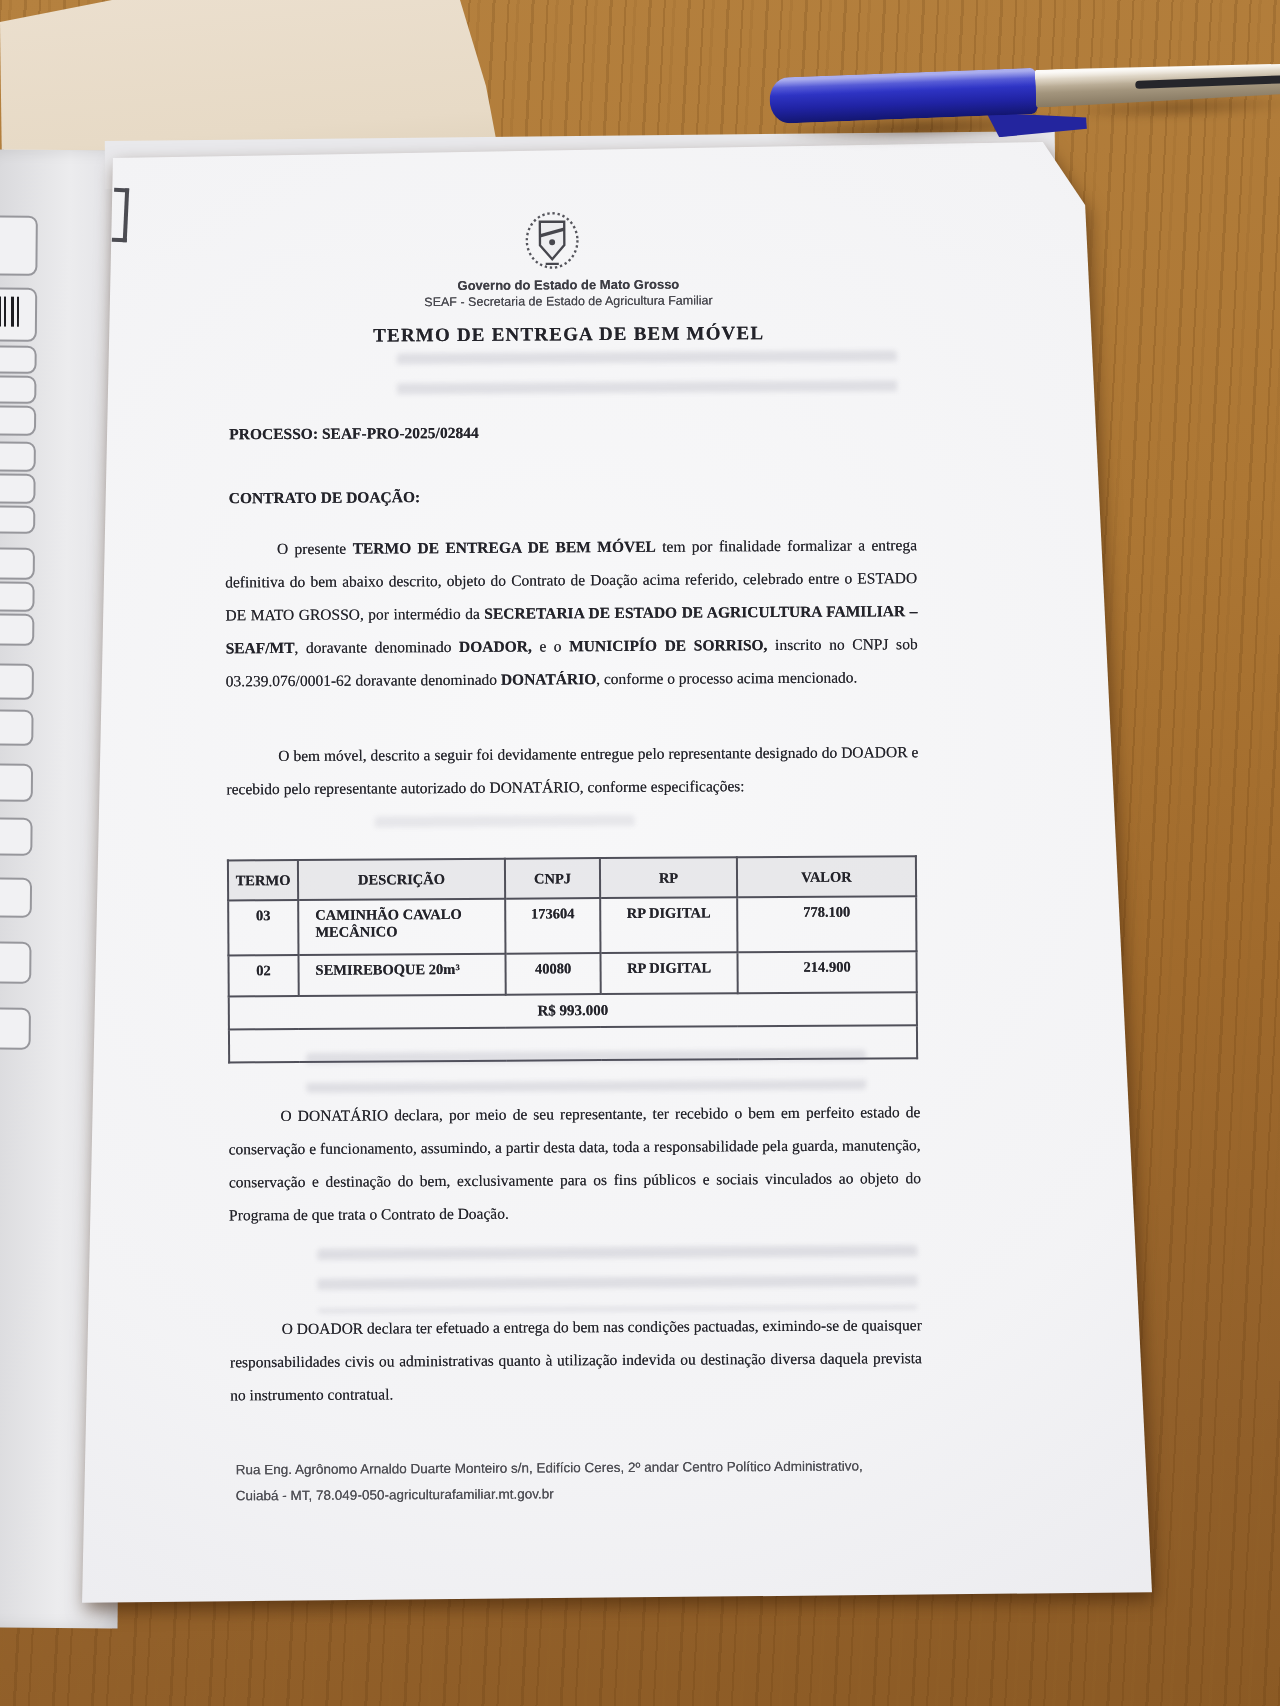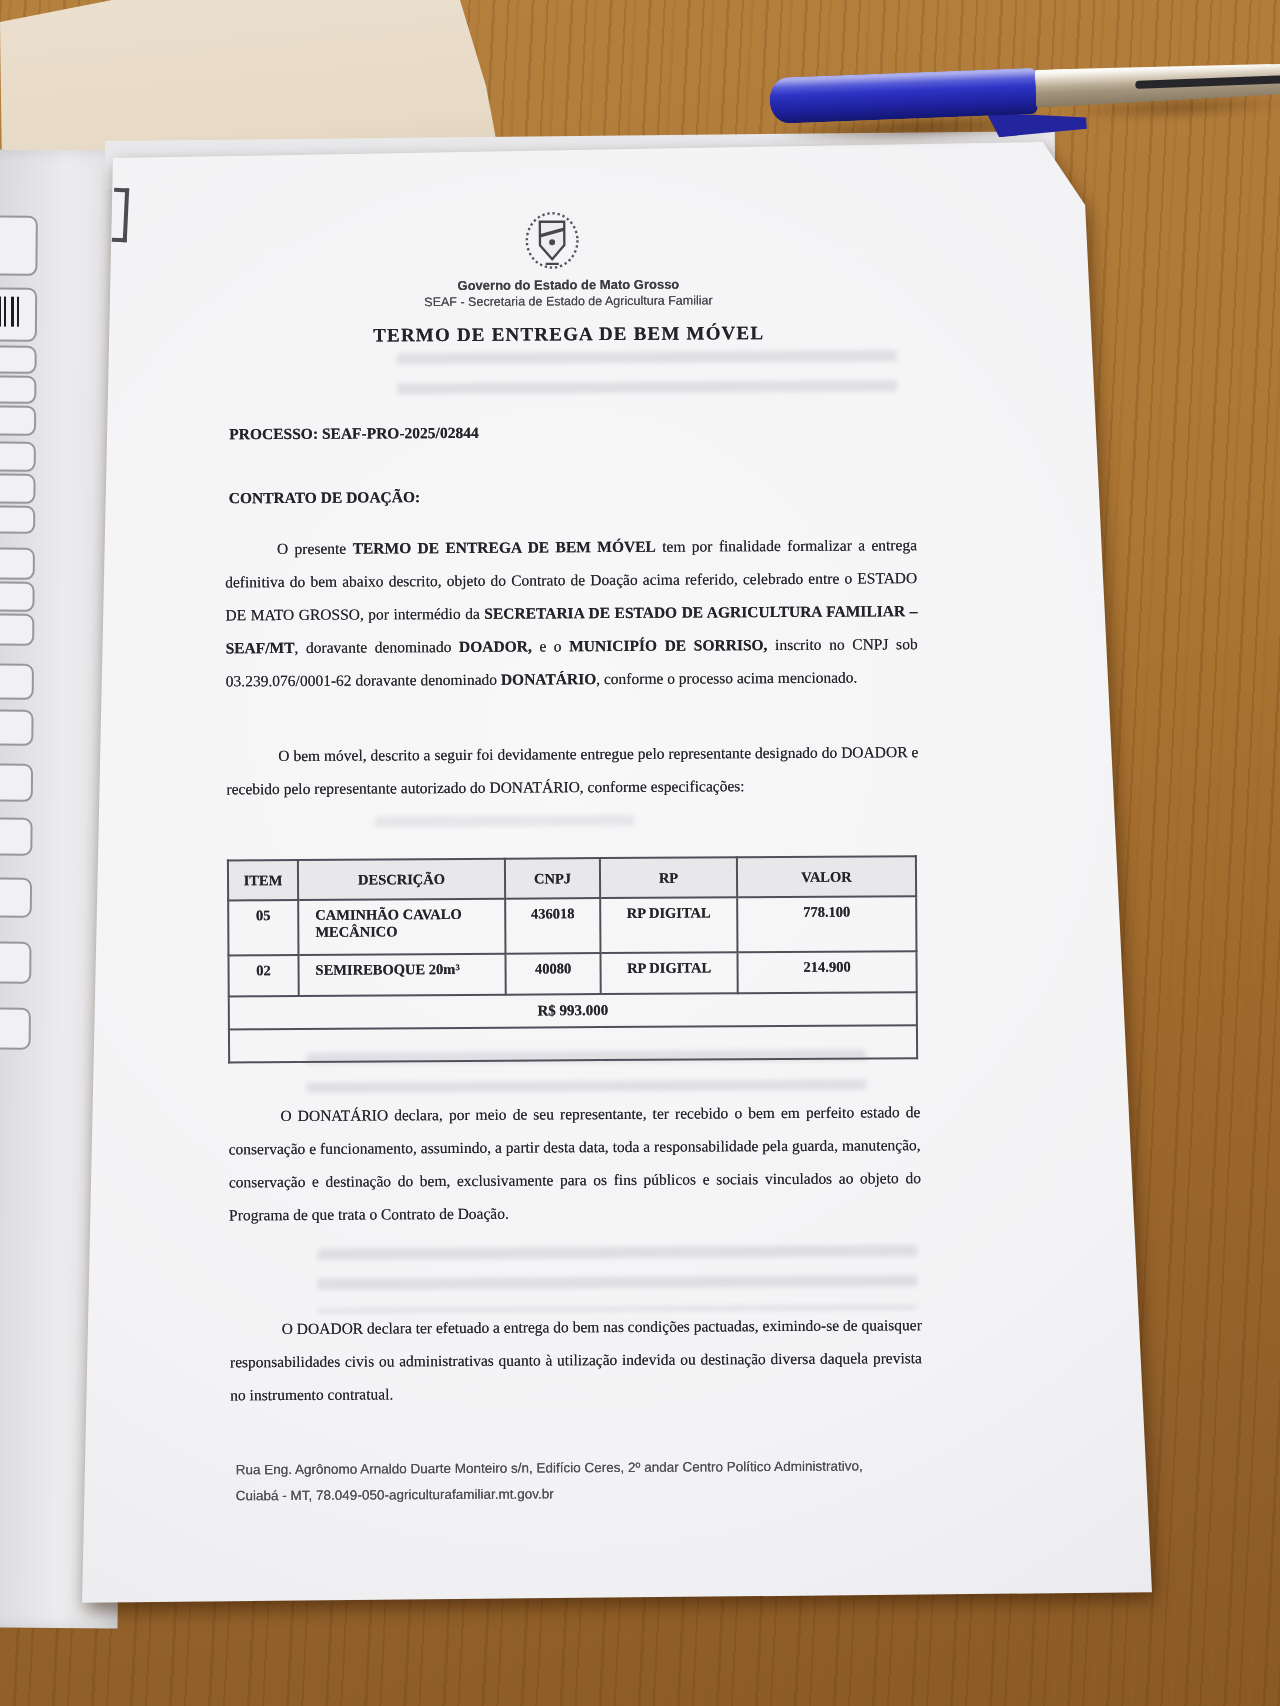--- a/index.html
+++ b/index.html
@@ -161,30 +161,30 @@
         <table class="doc-table">
           <colgroup>
               <col style="width:70px">
               <col style="width:207px">
               <col style="width:95px">
               <col style="width:137px">
               <col style="width:179px">
             </colgroup>
           <tbody>
               <tr>
-            <th>ITEM</th>
+            <th>TERMO</th>
             <th>DESCRIÇÃO</th>
             <th>CNPJ</th>
             <th>RP</th>
             <th>VALOR</th>
           </tr>
           <tr class="row1">
-            <td>05</td>
+            <td>03</td>
             <td class="cell-desc">CAMINHÃO CAVALO MECÂNICO</td>
-            <td>436018</td>
+            <td>173604</td>
             <td>RP DIGITAL</td>
             <td>778.100</td>
           </tr>
           <tr class="row2">
             <td>02</td>
             <td class="cell-desc">SEMIREBOQUE 20m³</td>
             <td>40080</td>
             <td>RP DIGITAL</td>
             <td>214.900</td>
           </tr>

